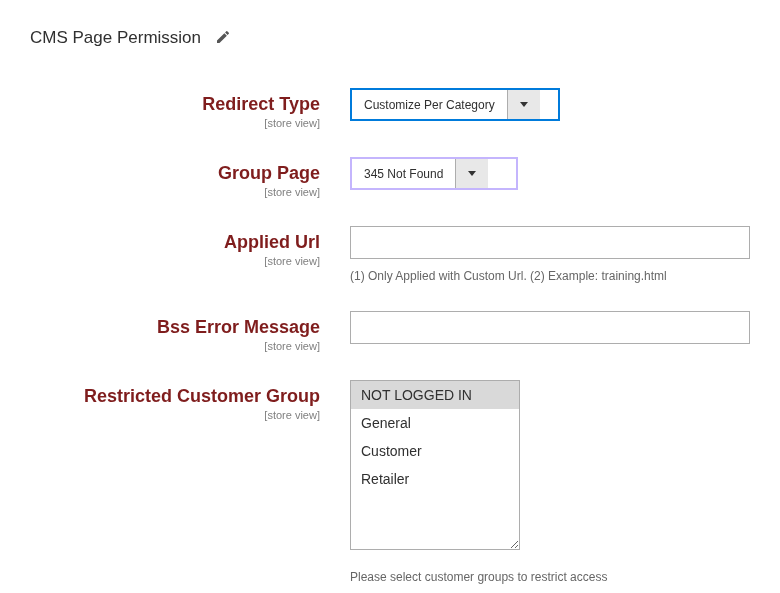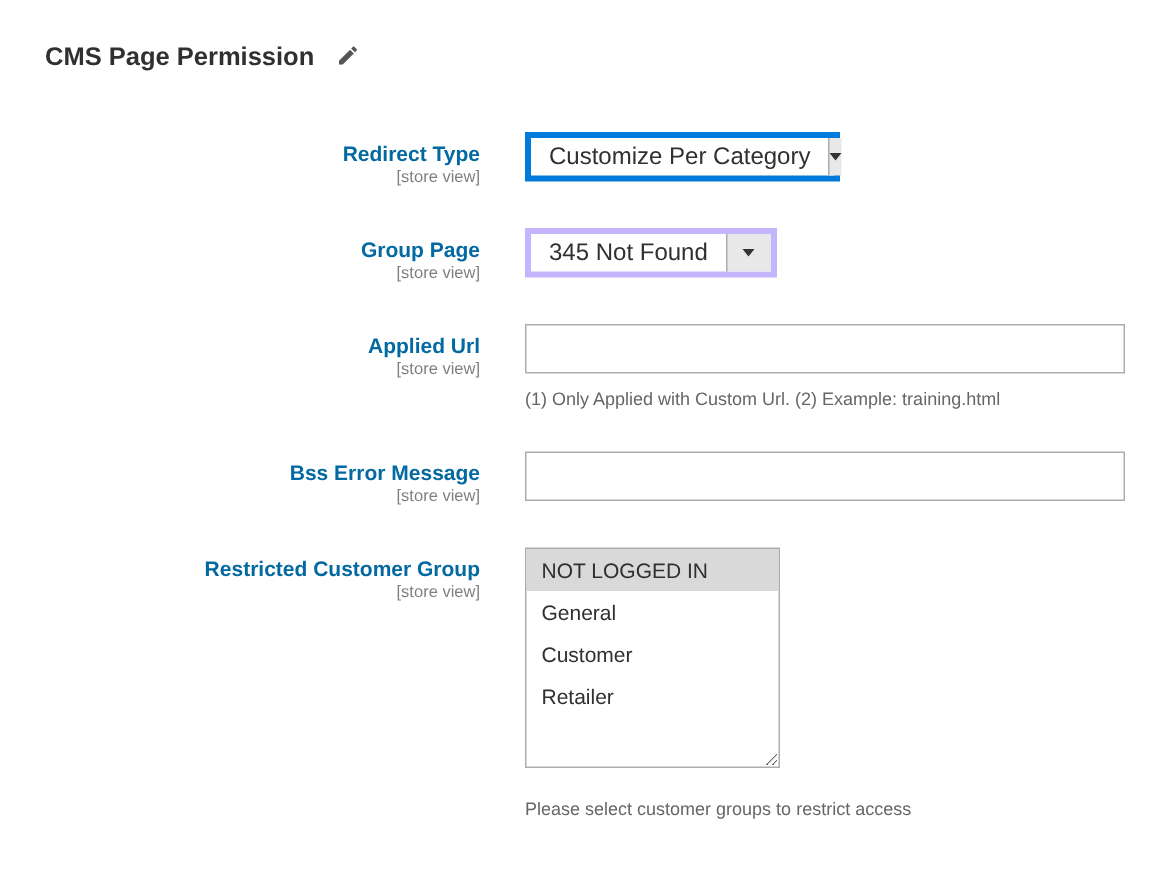--- a/index.html
+++ b/index.html
@@ -11,61 +11,61 @@
       font-size: 14px;
     }
     .section-title {
       display: flex;
       align-items: center;
       gap: 14px;
       margin-bottom: 40px;
     }
     .section-title h1 {
       font-size: 17px;
-      font-weight: 700;
+      font-weight: 400;
       color: #303030;
     }
     .edit-icon {
       width: 16px;
       height: 16px;
       cursor: pointer;
       color: #555;
     }
     .field-row {
       display: flex;
       align-items: flex-start;
       margin-bottom: 28px;
     }
     .label-col {
       width: 320px;
       text-align: right;
       padding-right: 30px;
       padding-top: 6px;
     }
     .label-col .label-text {
-      font-size: 14px;
+      font-size: 18px;
       font-weight: 600;
-      color: #0369a1;
+      color: #7f1d1d;
     }
     .label-col .scope {
       font-size: 11px;
       color: #808080;
       margin-top: 2px;
     }
     .input-col {
       flex: 1;
       max-width: 400px;
     }
     .fake-select {
-      border: 4px solid #c4b5fd;
+      border: 2px solid #c4b5fd;
       background: #fff;
       height: 33px;
       display: flex;
       align-items: stretch;
-      font-size: 16px;
+      font-size: 12px;
       color: #303030;
     }
     .fake-select.highlighted {
       border-color: #007bdb;
     }
     .fake-select .value {
       padding: 0 12px;
       display: flex;
       align-items: center;
       white-space: nowrap;
@@ -92,21 +92,21 @@
       font-size: 14px;
       outline: none;
     }
     .hint {
       font-size: 12px;
       color: #666;
       margin-top: 10px;
     }
     .multiselect {
       width: 170px;
-      height: 147px;
+      height: 170px;
       border: 1px solid #adadad;
       background: #fff;
       overflow: auto;
       resize: both;
       font-size: 14px;
     }
     .multiselect .option {
       padding: 6px 10px;
       cursor: pointer;
     }

